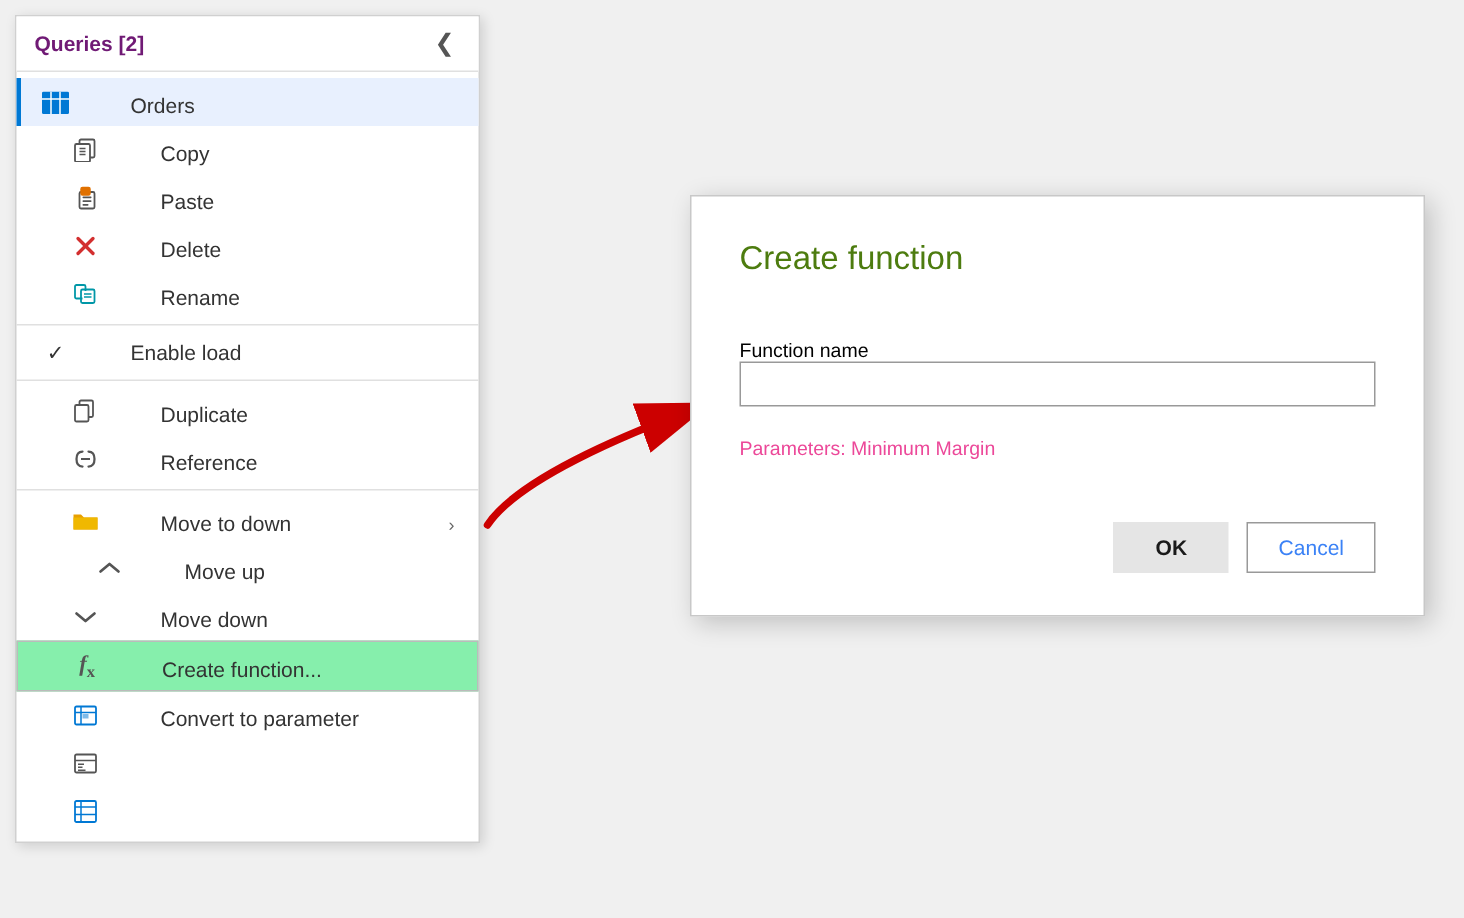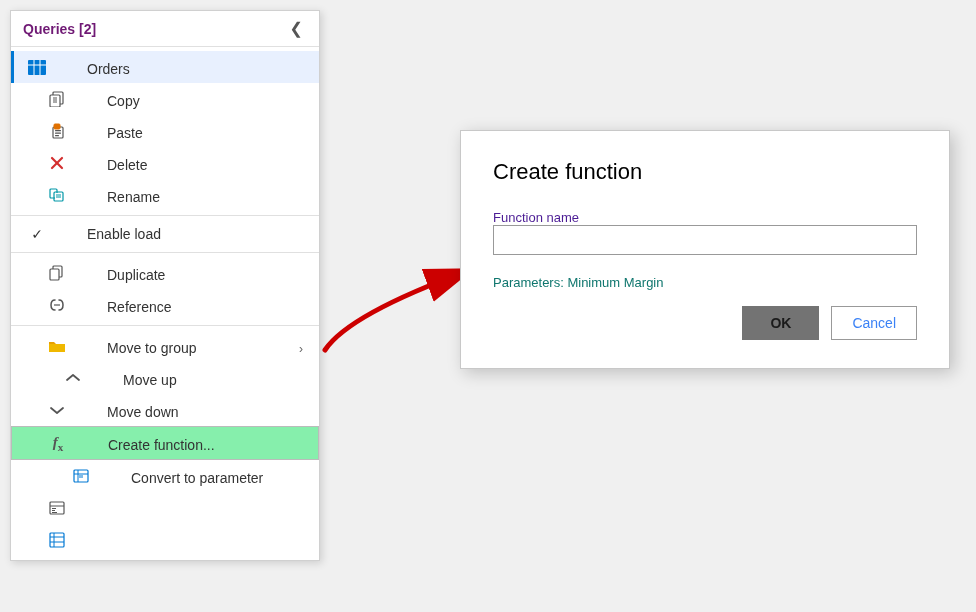--- a/index.html
+++ b/index.html
@@ -131,59 +131,59 @@
       width: 490px;
       background: #ffffff;
       border: 1px solid #c8c8c8;
       box-shadow: 4px 4px 16px rgba(0,0,0,0.2);
       padding: 28px 32px 28px 32px;
     }
 
     .dialog-title {
       font-size: 22px;
       font-weight: 300;
-      color: #000000;
-      margin-bottom: 24px;
+      color: #4d7c0f;
+      margin-bottom: 40px;
     }
 
     .dialog-label {
       font-size: 13px;
-      color: #4c1d95;
+      color: #000000;
       margin-bottom: 6px;
       font-weight: 400;
     }
 
     .dialog-input {
       width: 100%;
       border: 1px solid #999;
       padding: 6px 8px;
       font-size: 14px;
       outline: none;
       margin-bottom: 20px;
     }
 
     .dialog-params {
       font-size: 13px;
-      color: #0f766e;
-      margin-bottom: 16px;
+      color: #ec4899;
+      margin-bottom: 42px;
       font-weight: 600;
     }
 
     .dialog-params span {
       font-weight: 400;
     }
 
     .dialog-buttons {
       display: flex;
       justify-content: flex-end;
       gap: 12px;
     }
 
     .btn-ok {
-      background: #737373;
+      background: #e5e5e5;
       color: #1a1a1a;
       border: none;
       padding: 8px 28px;
       font-size: 14px;
       font-weight: 600;
       cursor: pointer;
     }
 
     .btn-cancel {
       background: #fff;
@@ -307,21 +307,21 @@
 
     <li class="menu-separator"></li>
 
     <li class="menu-item" style="padding-left:36px;">
       <span class="item-icon">
         <svg width="18" height="15" viewBox="0 0 18 15">
           <path d="M1 4 L1 13 L17 13 L17 5 L8 5 L6 3 L1 3 Z" fill="#e8a000"></path>
           <path d="M1 5 L17 5 L17 13 L1 13 Z" fill="#f0b800"></path>
         </svg>
       </span>
-      <span class="item-label">Move to group</span>
+      <span class="item-label">Move to down</span>
       <span class="item-arrow">›</span>
     </li>
 
     <li class="menu-item" style="padding-left:52px;">
       <span class="item-icon">
         <svg width="16" height="12" viewBox="0 0 16 12">
           <polyline points="2,8 8,3 14,8" fill="none" stroke="#555" stroke-width="1.8" stroke-linecap="round" stroke-linejoin="round"></polyline>
         </svg>
       </span>
       <span class="item-label">Move up</span>
@@ -336,21 +336,21 @@
       <span class="item-label">Move down</span>
     </li>
 
     <li class="menu-item highlighted" style="padding-left:36px; background:#86efac; border:1px solid #bbb;">
       <span class="item-icon">
         <span class="fx-icon">f<span style="font-size:11px;vertical-align:sub;font-style:normal;">x</span></span>
       </span>
       <span class="item-label">Create function...</span>
     </li>
 
-    <li class="menu-item" style="padding-left:36px;margin-left:24px;">
+    <li class="menu-item" style="padding-left:36px;">
       <span class="item-icon">
         <svg width="16" height="16" viewBox="0 0 16 16">
           <rect x="1" y="2" width="14" height="12" fill="none" stroke="#0078d4" stroke-width="1.2" rx="1"></rect>
           <line x1="1" y1="6" x2="15" y2="6" stroke="#0078d4" stroke-width="1"></line>
           <line x1="5" y1="2" x2="5" y2="14" stroke="#0078d4" stroke-width="1"></line>
           <rect x="6" y="7" width="4" height="3" fill="#0078d4" opacity="0.5"></rect>
         </svg>
       </span>
       <span class="item-label">Convert to parameter</span>
     </li>

